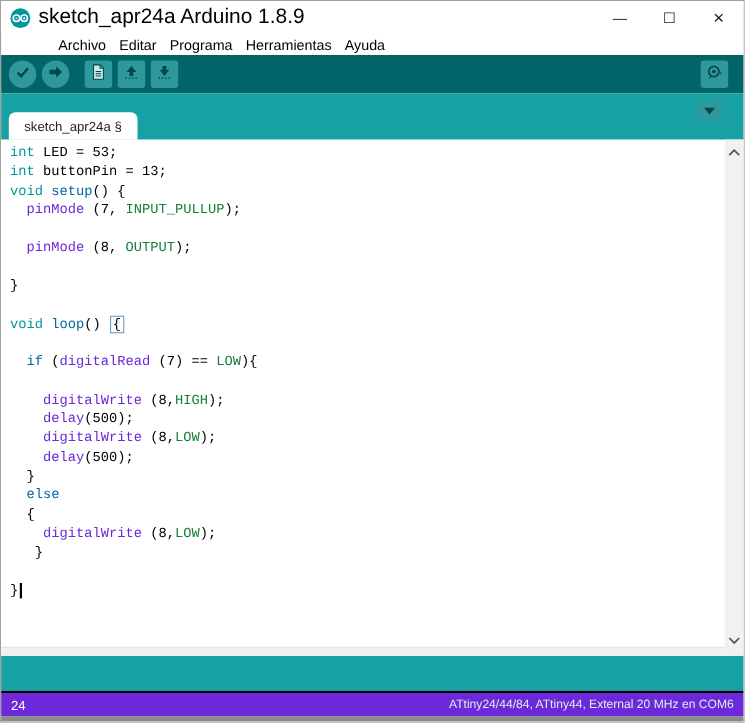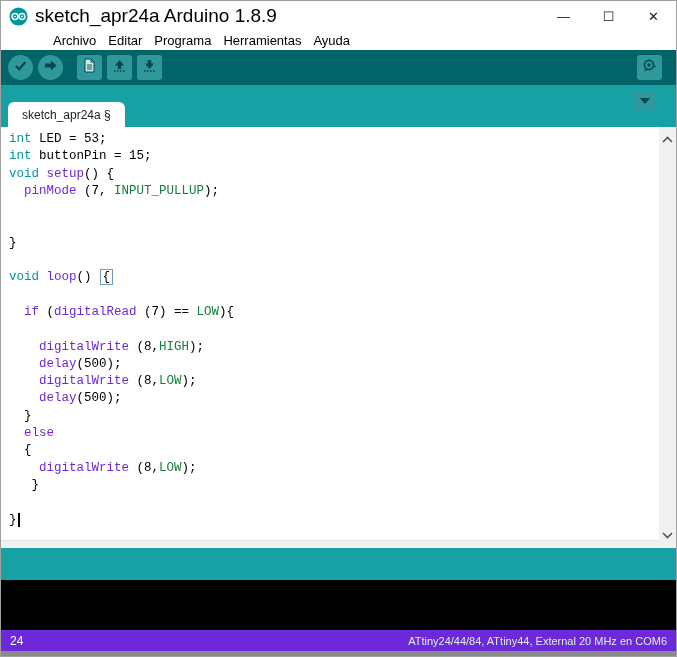--- a/index.html
+++ b/index.html
@@ -27,28 +27,28 @@
   .tb-round { border-radius: 50%; }
   .tb-square { border-radius: 3px; }
   .tb-gap { margin-left: 9px; }
   .tb-spacer { flex: 1; }
   
   .tabstrip { height: 42px; background: #17A1A5; display: flex; align-items: flex-end; padding-left: 7px; position: relative; flex: none; }
   .tab { height: 25px; background: #fff; border-radius: 6px 6px 0 0; padding: 0 14px; display: flex; align-items: center; font-size: 12px; color: #222; }
   .tab-dropdown { position: absolute; right: 20px; top: 7px; width: 22px; height: 17px; background: #2e989b; display: flex; align-items: center; justify-content: center; }
   .tab-dropdown .tri { width: 0; height: 0; border-left: 5px solid transparent; border-right: 5px solid transparent; border-top: 6px solid #00484b; }
   
-  .editor { height: 421px; background: #fff; display: flex; flex: none; position: relative; }
+  .editor { height: 469px; background: #fff; display: flex; flex: none; position: relative; }
   .code-col { flex: 1; overflow: hidden; position: relative; }
   .code-area { padding: 5px 0 0 8px; font-family: "Liberation Mono", monospace; font-size: 12.5px; }
   .code-line { height: 17.3px; white-space: pre; color: #000; }
   .s-plain { color: #000; }
   .s-type { color: #00979C; }
   .s-const { color: #15803d; }
-  .s-keyword { color: #6d28d9; }
+  .s-keyword { color: #0369a1; }
   .s-function { color: #6d28d9; }
   .s-brace { color: #000; border: 1px solid #6e9cba; padding: 0 1.5px; margin-left: 1px; }
   .s-cursor { display: inline-block; width: 2px; height: 14px; background: #000; vertical-align: middle; margin-left: 1px; }
   .hscroll-strip { position: absolute; left: 0; right: 0; bottom: 0; height: 8px; background: #f1f1f1; border-top: 1px solid #e4e4e4; }
   .scrollbar { width: 17px; background: #f1f1f1; display: flex; flex-direction: column; justify-content: space-between; align-items: center; flex: none; padding: 3px 0 4px 0; }
   
   .status-strip { height: 32px; background: #17A1A5; flex: none; }
   .console { background: #000; flex: 1; }
   .linestatus { height: 21px; background: #6d28d9; display: flex; align-items: center; justify-content: space-between; padding: 0 9px; flex: none; }
   .line-num { color: #ffffff; font-size: 12px; }
@@ -146,24 +146,25 @@
     </div>
     <div class="tab-dropdown">
       <span class="tri"></span>
     </div>
   </div>
 
   <div class="editor">
     <div class="code-col">
       <div class="code-area">
           <div class="code-line"><span class="s-type">int</span><span class="s-plain"> LED = 53;</span></div>
-          <div class="code-line"><span class="s-type">int</span><span class="s-plain"> buttonPin = 15;</span></div>
+          <div class="code-line"><span class="s-type">int</span><span class="s-plain"> buttonPin = 13;</span></div>
           <div class="code-line"><span class="s-type">void</span><span class="s-plain"> </span><span class="s-keyword">setup</span><span class="s-plain">() {</span></div>
           <div class="code-line"><span class="s-plain">  </span><span class="s-function">pinMode</span><span class="s-plain"> (7, </span><span class="s-const">INPUT_PULLUP</span><span class="s-plain">);</span></div>
           <div class="code-line"></div>
+          <div class="code-line"><span class="s-plain">  </span><span class="s-function">pinMode</span><span class="s-plain"> (8, </span><span class="s-const">OUTPUT</span><span class="s-plain">);</span></div>
           <div class="code-line"></div>
           <div class="code-line"><span class="s-plain">}</span></div>
           <div class="code-line"></div>
           <div class="code-line"><span class="s-type">void</span><span class="s-plain"> </span><span class="s-keyword">loop</span><span class="s-plain">() </span><span class="s-brace">{</span></div>
           <div class="code-line"></div>
           <div class="code-line"><span class="s-plain">  </span><span class="s-keyword">if</span><span class="s-plain"> (</span><span class="s-function">digitalRead</span><span class="s-plain"> (7) == </span><span class="s-const">LOW</span><span class="s-plain">){</span></div>
           <div class="code-line"></div>
           <div class="code-line"><span class="s-plain">    </span><span class="s-function">digitalWrite</span><span class="s-plain"> (8,</span><span class="s-const">HIGH</span><span class="s-plain">);</span></div>
           <div class="code-line"><span class="s-plain">    </span><span class="s-function">delay</span><span class="s-plain">(500);</span></div>
           <div class="code-line"><span class="s-plain">    </span><span class="s-function">digitalWrite</span><span class="s-plain"> (8,</span><span class="s-const">LOW</span><span class="s-plain">);</span></div>

